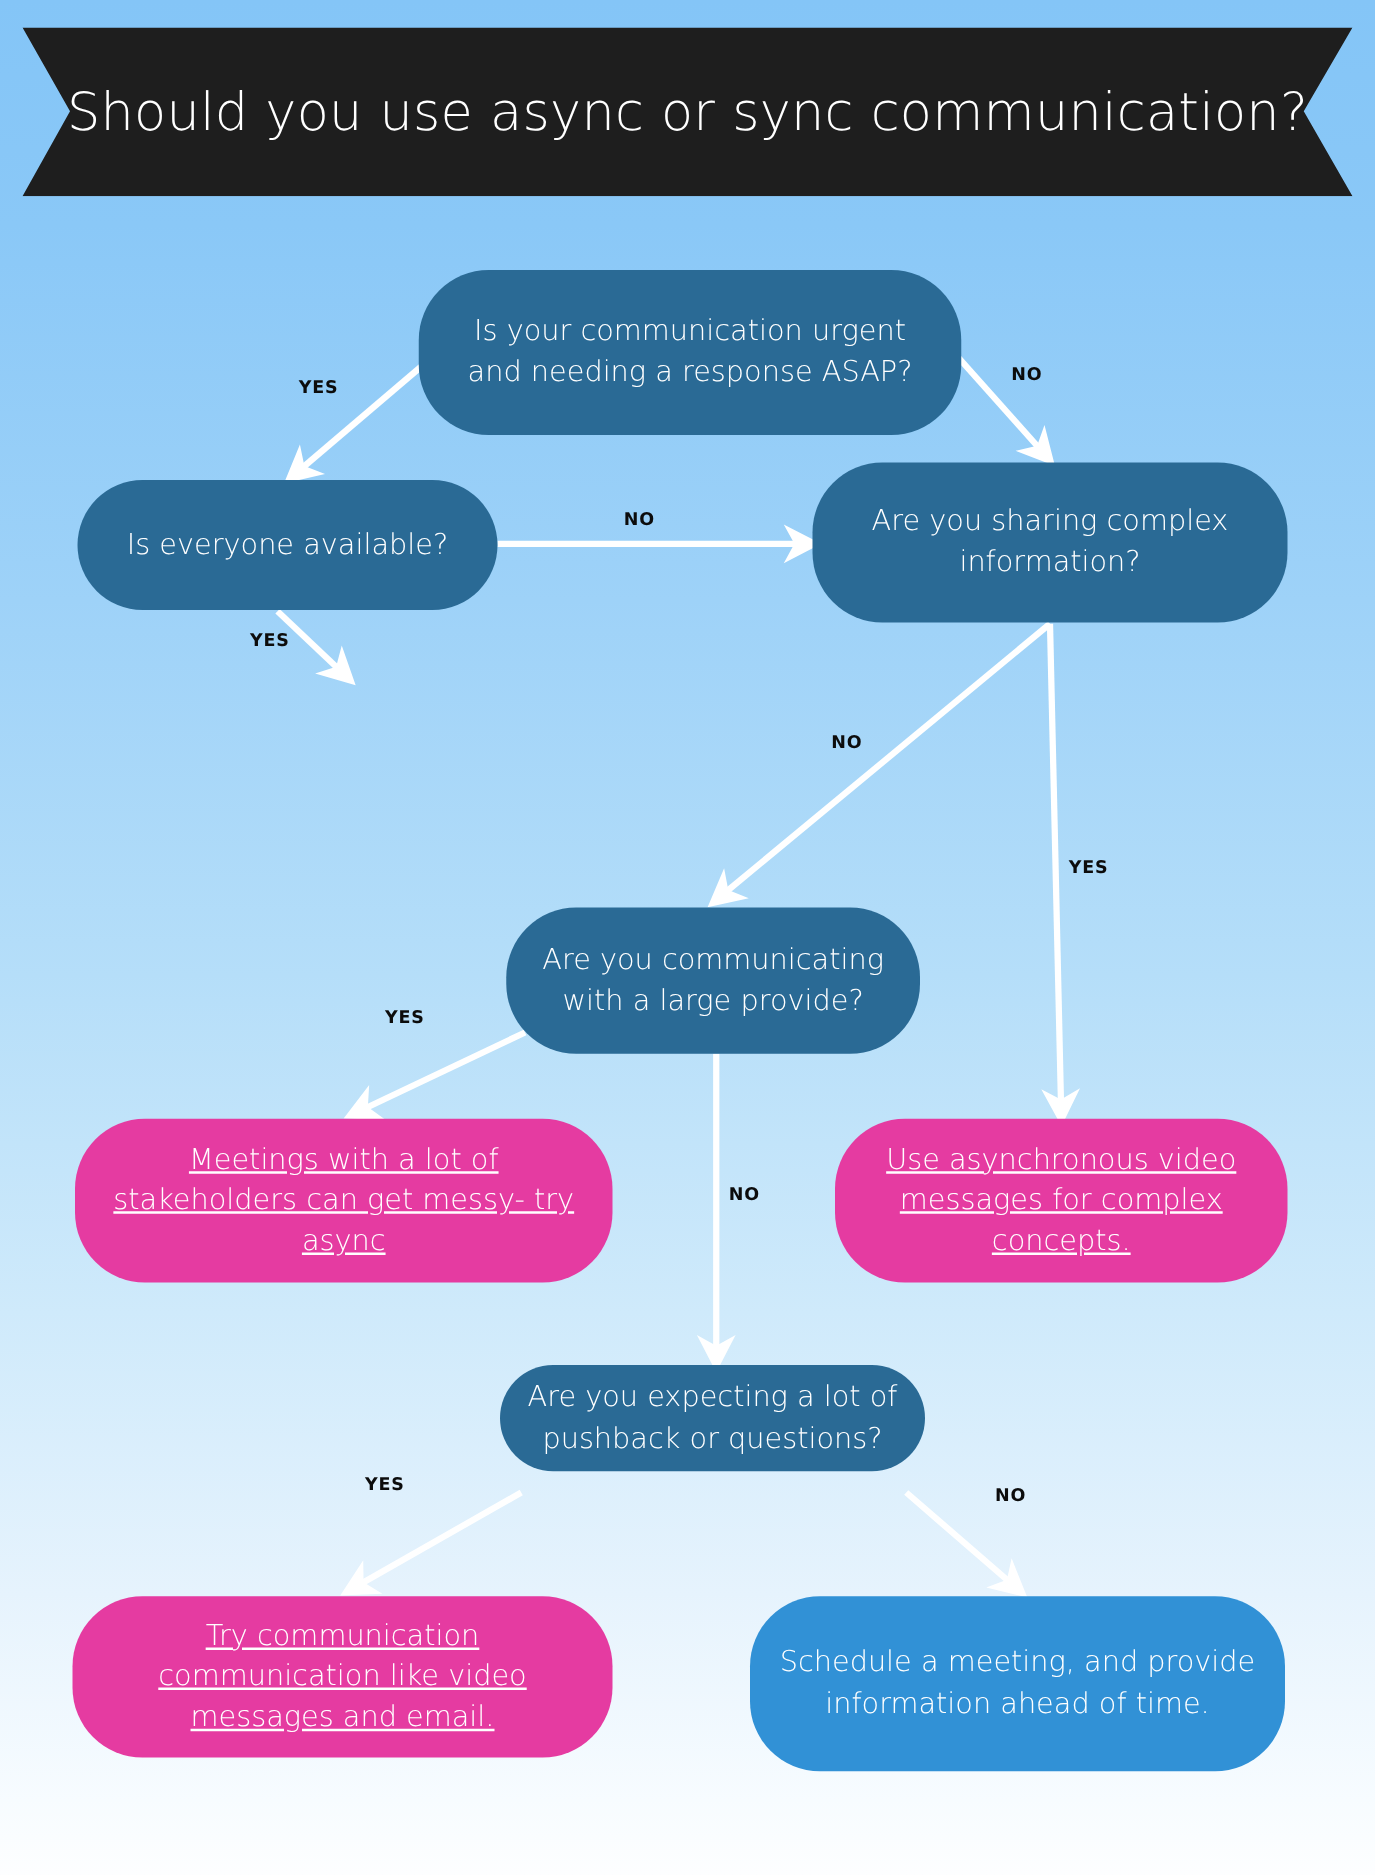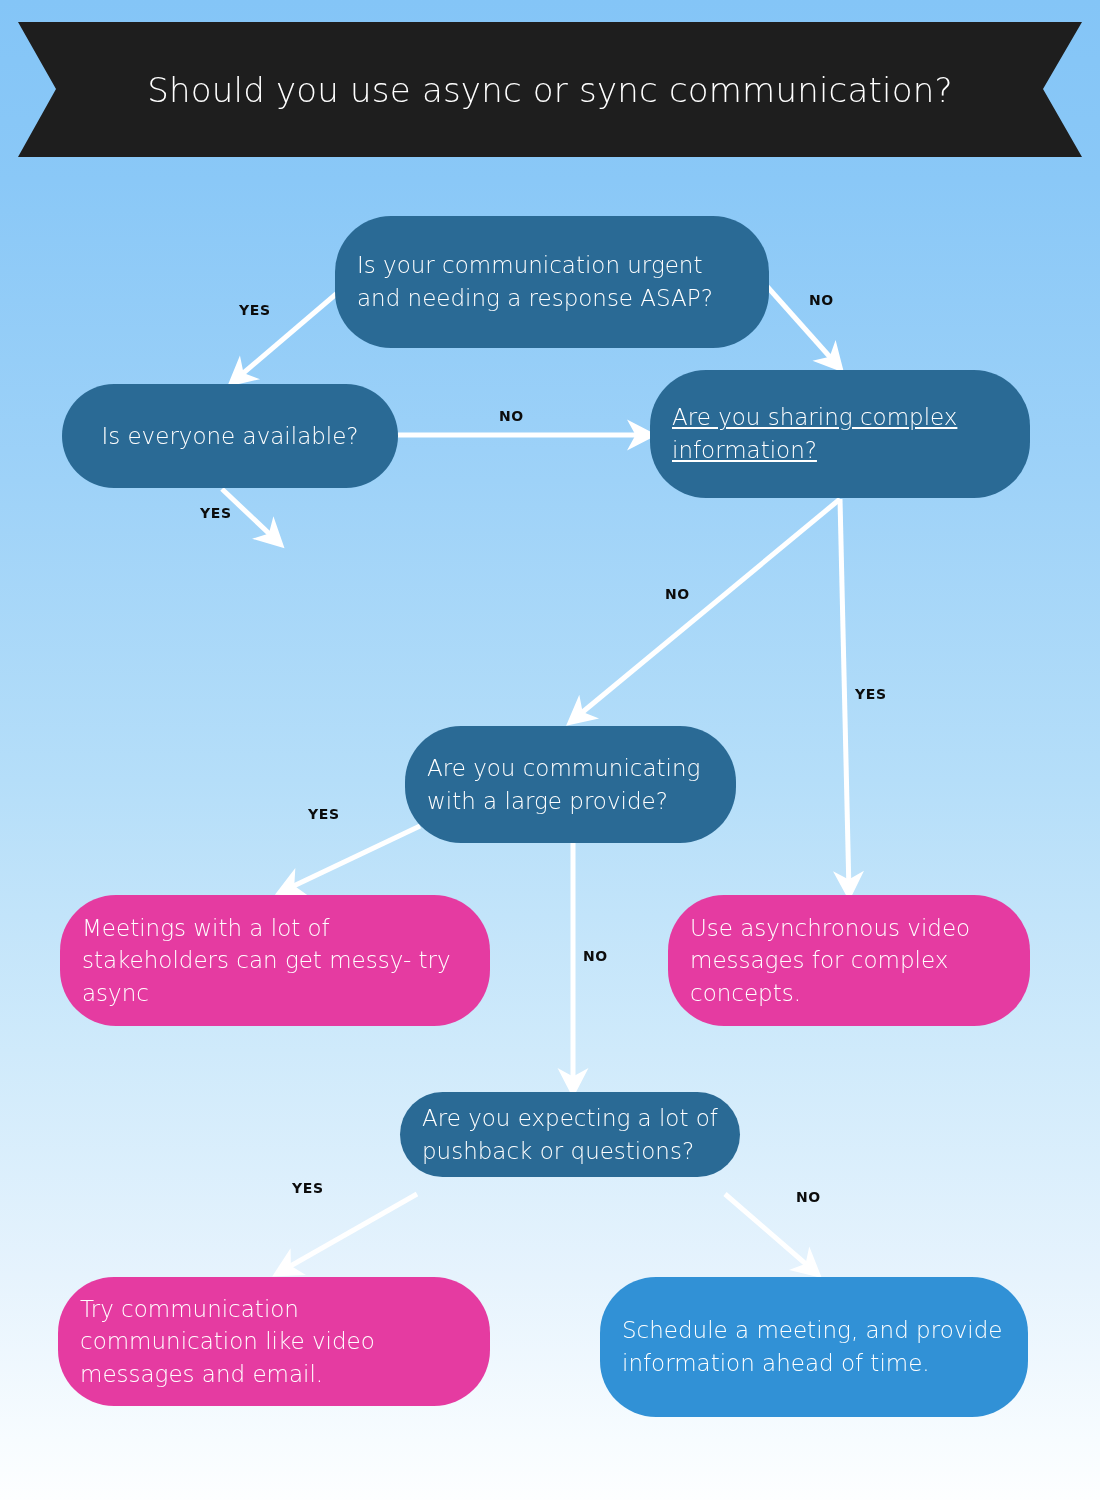--- a/index.html
+++ b/index.html
@@ -36,21 +36,21 @@
   #ribbon-title {
     position: absolute;
     left: 0;
     top: 22px;
     width: 1100px;
     height: 135px;
     display: flex;
     align-items: center;
     justify-content: center;
     color: #ffffff;
-    font-size: 34px;
+    font-size: 42px;
     font-weight: 300;
     letter-spacing: 0.2px;
     white-space: nowrap;
     pointer-events: none;
   }
 
   
   #arrows {
     position: absolute;
     left: 0; top: 0;
@@ -58,41 +58,42 @@
     pointer-events: none;
   }
 
   
   .node {
     position: absolute;
     box-sizing: border-box;
     display: flex;
     align-items: center;
     justify-content: center;
-    text-align: left;
+    text-align: center;
     color: #ffffff;
     font-weight: 300;
     line-height: 1.42;
     padding: 6px 22px;
   }
   .node .txt { display: block; }
   .decision {
     background: #2a6a95;
     border-radius: 56px;
     font-size: 23px;
   }
   .result-blue {
     background: #3191d6;
     border-radius: 56px;
     font-size: 23px;
   }
   .result-pink {
     background: #e53ba1;
     border-radius: 56px;
     font-size: 23px;
+    text-decoration: underline;
   }
 
   
   .edge-label {
     position: absolute;
     color: #0c0c0c;
     font-size: 14px;
     font-weight: 700;
     letter-spacing: 0.6px;
     white-space: nowrap;
@@ -139,21 +140,21 @@
   </svg>
 
   <div class="node decision" style="left:335px; top:216px; width:434px; height:132px;">
     <span class="txt">Is your communication urgent and needing a response ASAP?</span>
   </div>
 
   <div class="node decision" style="left:62px; top:384px; width:336px; height:104px;">
     <span class="txt">Is everyone available?</span>
   </div>
 
-  <div class="node decision" style="left:650px; top:370px; width:380px; height:128px;text-decoration:underline;">
+  <div class="node decision" style="left:650px; top:370px; width:380px; height:128px;">
     <span class="txt">Are you sharing complex information?</span>
   </div>
 
 
   <div class="node decision" style="left:405px; top:726px; width:331px; height:117px;">
     <span class="txt">Are you communicating with a large provide?</span>
   </div>
 
   <div class="node result-pink" style="left:60px; top:895px; width:430px; height:131px;">
     <span class="txt">Meetings with a lot of stakeholders can get messy- try async</span>

